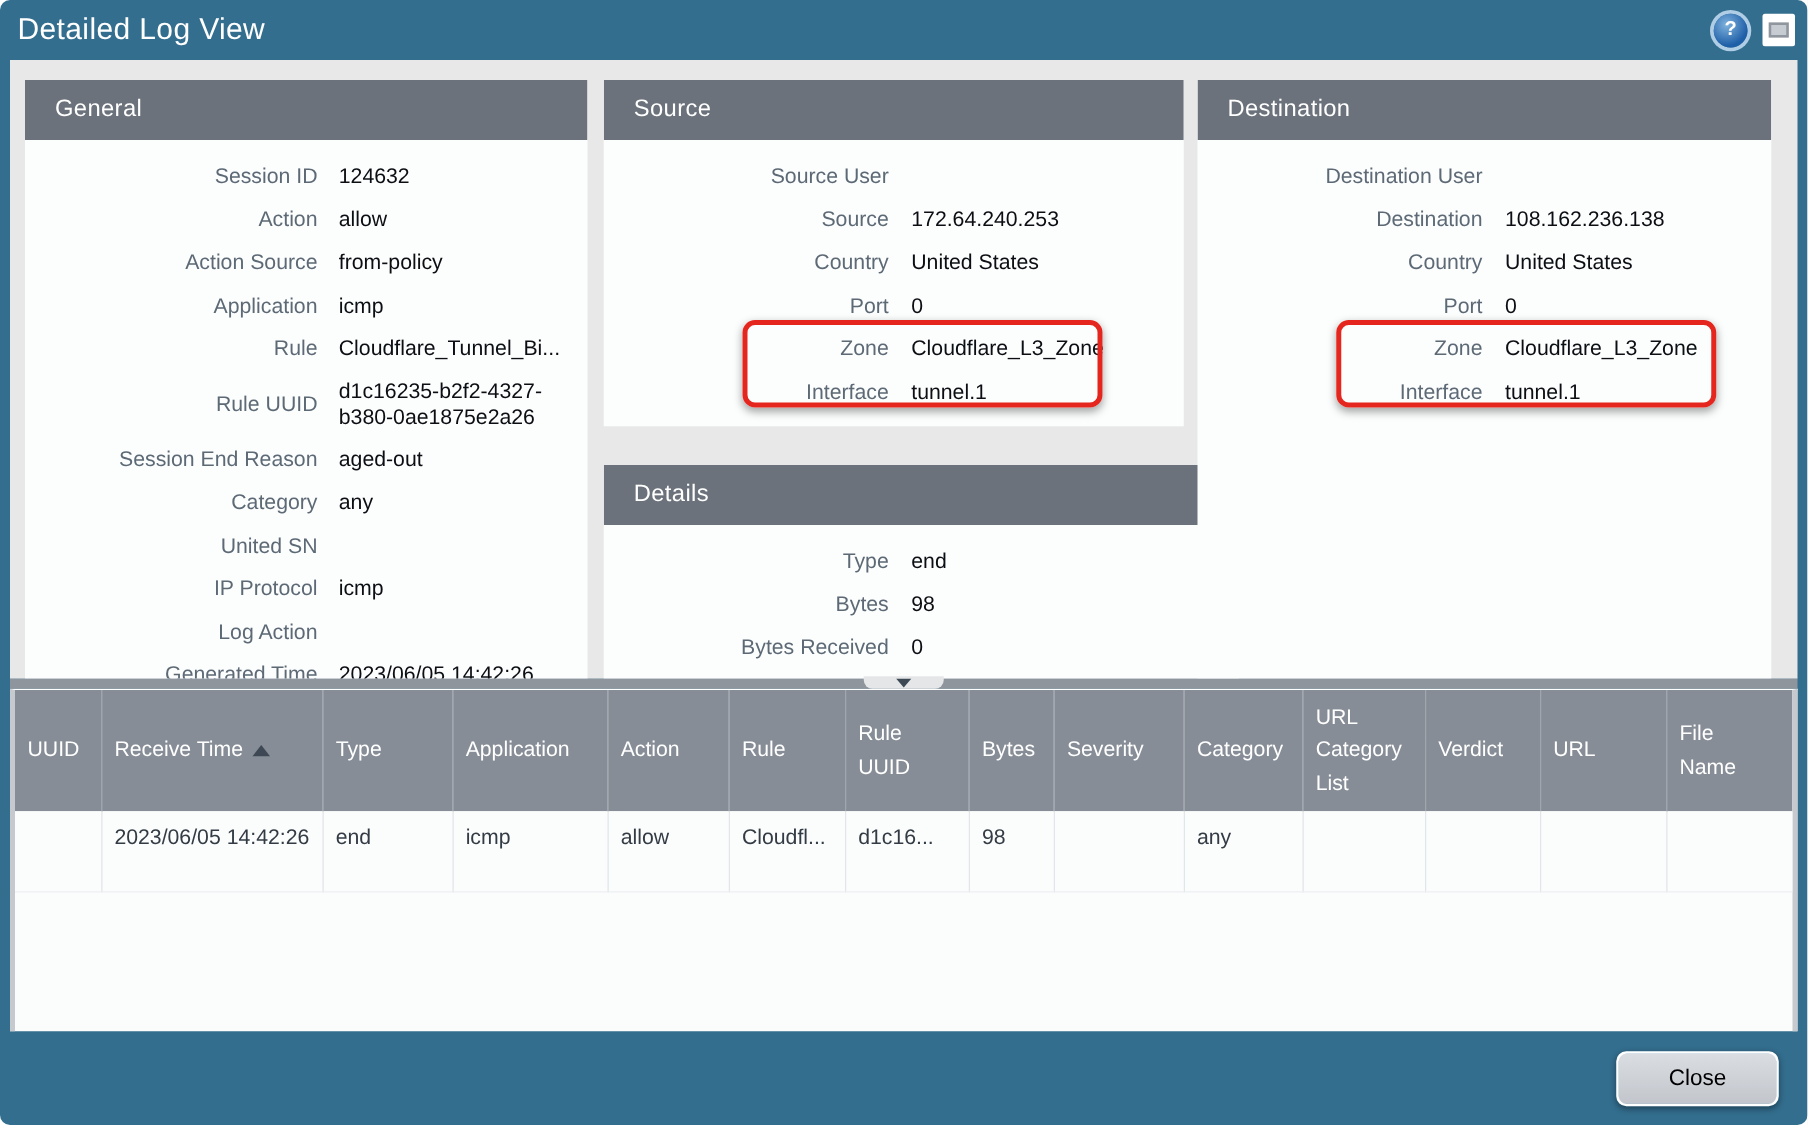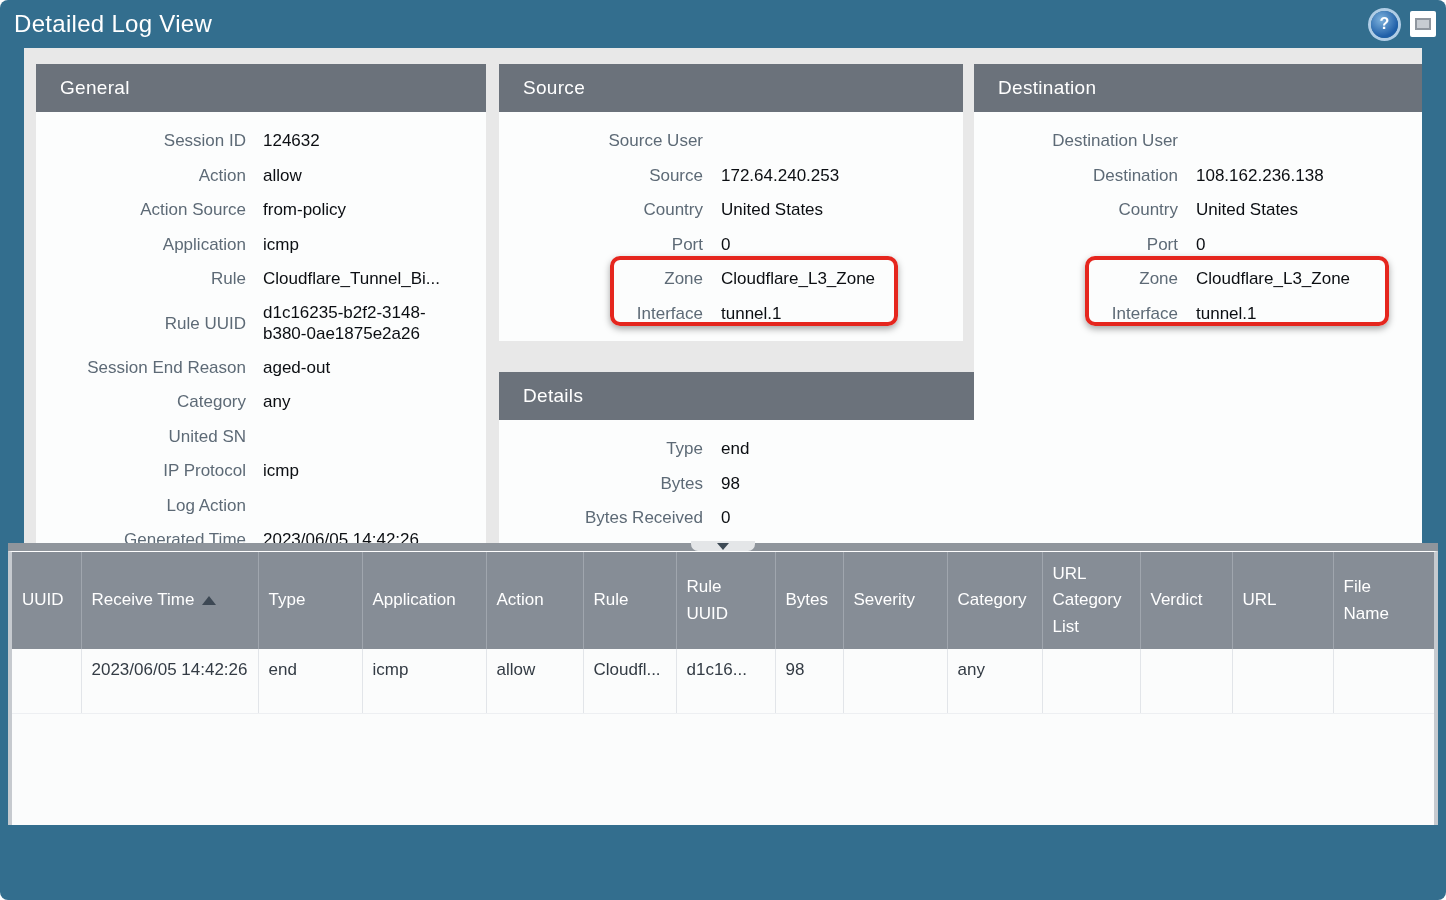--- a/index.html
+++ b/index.html
@@ -27,30 +27,30 @@
   .restore-icon {
     width:26px; height:26px; background:#fff; border-radius:2px;
     display:flex; align-items:center; justify-content:center; cursor:pointer;
   }
   .restore-icon .pane {
     width:16px; height:12px; background:#c7ccd2; border:2px solid #8f969e;
   }
 
   
   .content-top {
-    position:relative; margin:0 24px; height:495px;
+    position:relative; margin:0 8px; height:495px;
     background:#e8e8e8; overflow:hidden;
   }
   .panel { position:absolute; background:#fcfdfd; overflow:hidden; }
   .panel-header {
     height:48px; background:#6b727b; color:#fff;
     font-size:19px; font-weight:300; letter-spacing:0.3px;
     display:flex; align-items:center; padding-left:24px;
   }
-  .panel-body { padding-top:12px; }
+  .panel-body { padding-top:12px;padding-left:24px; }
   .kv-row {
     display:grid; grid-template-columns:210px 1fr; column-gap:17px;
     min-height:34.5px; align-items:center;
   }
   .panel-source .kv-row, .panel-details .kv-row, .panel-destination .kv-row {
     grid-template-columns:204px 1fr; column-gap:18px;
   }
   .kv-label { text-align:right; color:#5d6a76; font-size:17px; }
   .kv-value { color:#0b0e12; font-size:17px; line-height:1.18; }
   .kv-row.tall { min-height:54px; }
@@ -163,21 +163,21 @@
         <div class="kv-row">
           <span class="kv-label">Application</span>
           <span class="kv-value">icmp</span>
         </div>
         <div class="kv-row">
           <span class="kv-label">Rule</span>
           <span class="kv-value">Cloudflare_Tunnel_Bi...</span>
         </div>
         <div class="kv-row tall">
           <span class="kv-label">Rule UUID</span>
-          <span class="kv-value"><span class="uuid-wrap">d1c16235-b2f2-3148-b380-0ae1875e2a26</span></span>
+          <span class="kv-value"><span class="uuid-wrap">d1c16235-b2f2-4327-b380-0ae1875e2a26</span></span>
         </div>
         <div class="kv-row">
           <span class="kv-label">Session End Reason</span>
           <span class="kv-value">aged-out</span>
         </div>
         <div class="kv-row">
           <span class="kv-label">Category</span>
           <span class="kv-value">any</span>
         </div>
         <div class="kv-row">
@@ -336,14 +336,17 @@
           <td>any</td>
           <td></td>
           <td></td>
           <td></td>
           <td></td>
         </tr>
       </tbody>
     </table>
   </div>
 
+  <div class="bottombar">
+    <button class="close-btn">Close</button>
+  </div>
 
 </div>
 
 </body></html>

